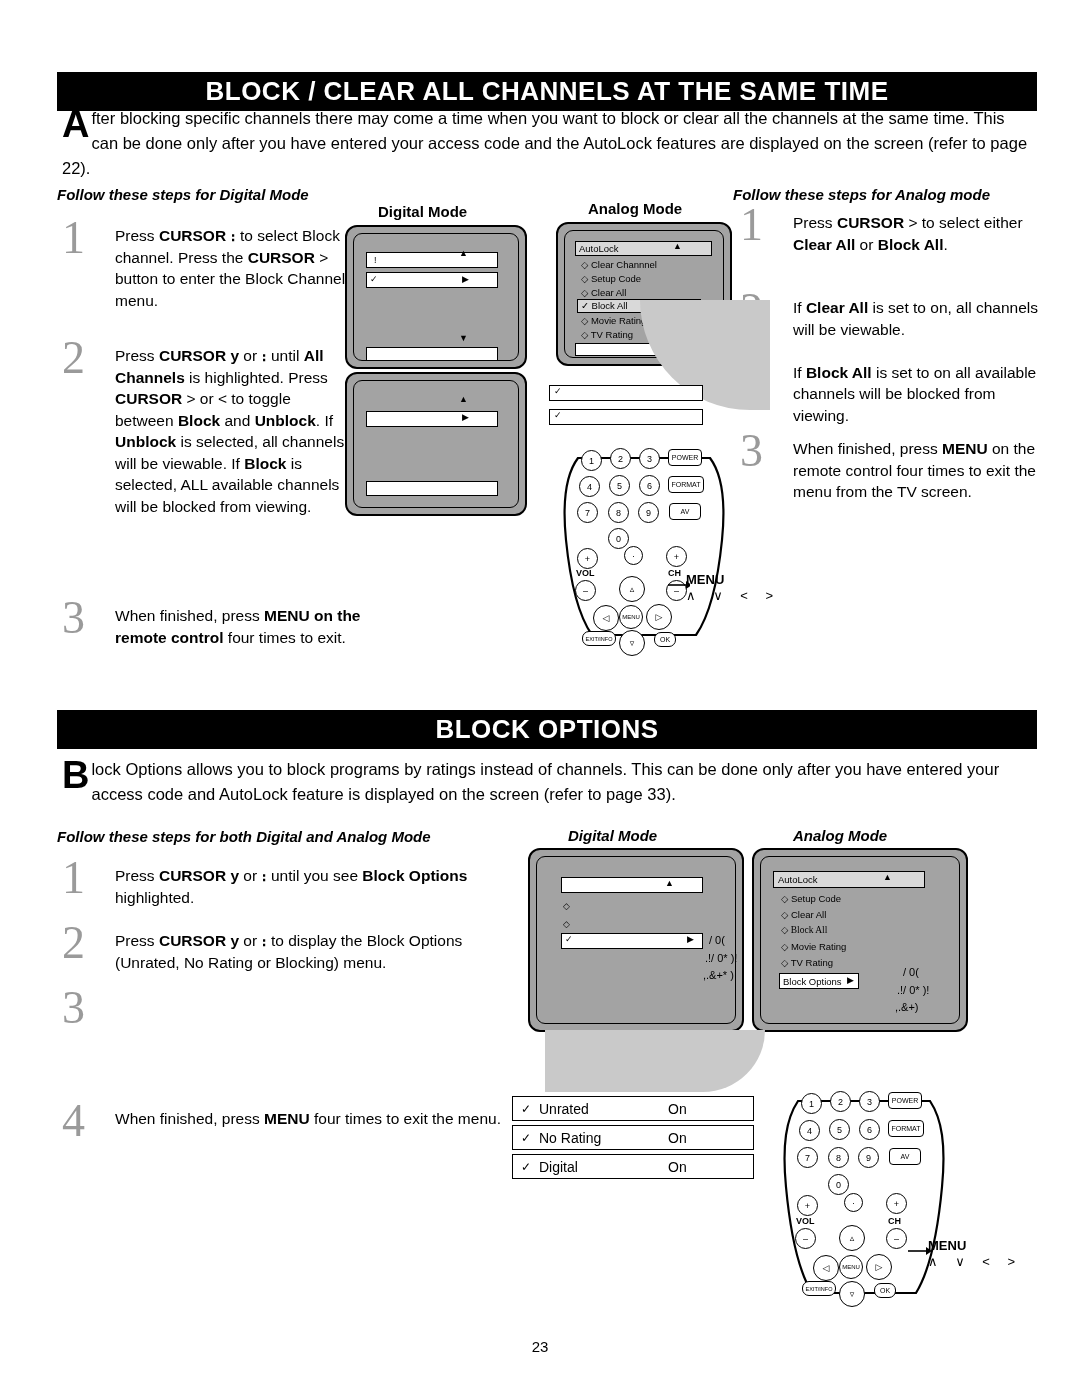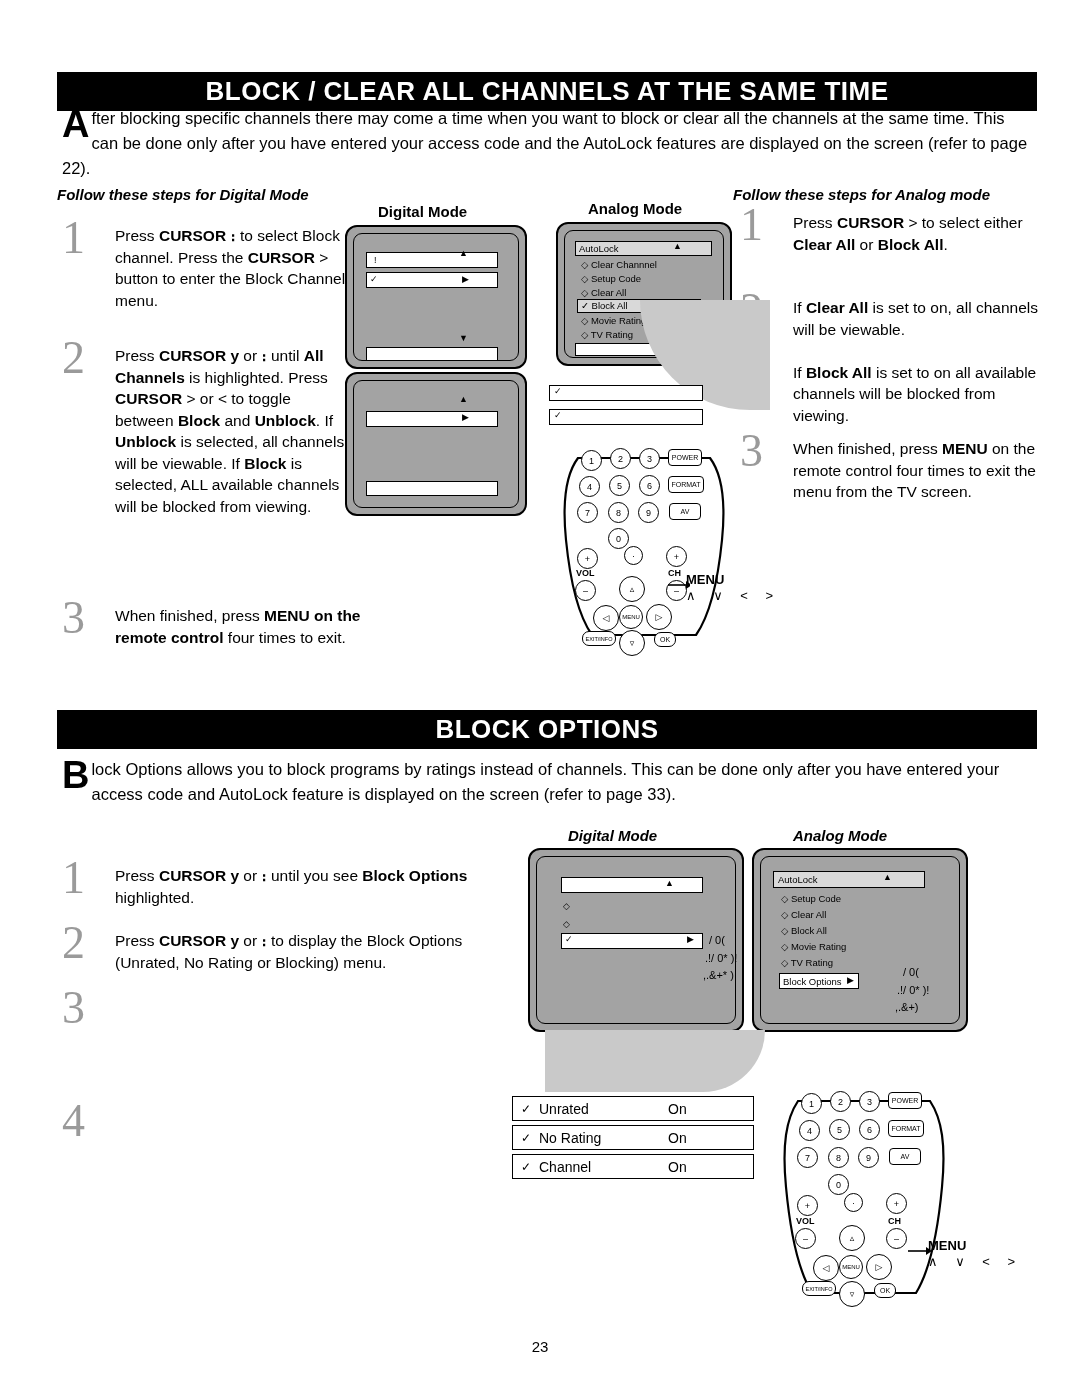--- a/index.html
+++ b/index.html
@@ -287,36 +287,38 @@
     <line x1="0" y1="7" x2="18" y2="7" stroke="#000" stroke-width="1.6"></line>
     <polygon points="18,3 24,7 18,11" fill="#000"></polygon>
   </svg>
 
   <div class="header-bar" id="hdr2">BLOCK OPTIONS</div>
 
   <div class="intro" id="intro2">
     <span class="dropcap">B</span><span>lock Options allows you to block programs by ratings instead of channels.   This can be done only after you have entered your access code and AutoLock feature is displayed on the screen (refer to page 33).</span>
   </div>
 
+  <div class="subhead" id="sub-bottom">Follow these steps for both Digital and Analog Mode</div>
   <div class="modelabel it" id="m-dig2">Digital Mode</div>
   <div class="modelabel it" id="m-ana2">Analog Mode</div>
 
   <div class="step" id="s3-1">
     <div class="num">1</div>
     <div class="txt">Press <b>CURSOR</b> <b>у</b>  or <b>։</b>  until you see <b>Block Options</b> highlighted.</div>
   </div>
   <div class="step" id="s3-2">
     <div class="num">2</div>
     <div class="txt">Press <b>CURSOR</b> <b>у</b>  or <b>։</b> to display the Block Options (Unrated, No Rating or Blocking) menu.</div>
   </div>
   <div class="step" id="s3-3">
     <div class="num">3</div>
   </div>
   <div class="step" id="s3-4">
     <div class="num">4</div>
+    <div class="txt">When finished, press <b>MENU</b> four times to exit the menu.</div>
   </div>
 
   <div class="tvbox" id="dig-box-3" style="left:528px; top:848px; width:212px; height:180px;">
     <div class="tvbox-inner">
       <div class="emptybar" style="left:24px; top:20px; width:140px; height:14px;"></div>
       <div class="tinytri" style="left:128px; top:22px;">▲</div>
       <div class="tinytri" style="left:26px; top:45px;">◇</div>
       <div class="tinytri" style="left:26px; top:63px;">◇</div>
       <div class="emptybar" style="left:24px; top:76px; width:140px; height:14px;"></div>
       <div class="tinytri" style="left:28px; top:78px;">✓</div>
@@ -328,21 +330,21 @@
   </div>
 
   <div class="tvbox" id="ana-box-2" style="left:752px; top:848px; width:212px; height:180px;">
     <div class="tvbox-inner">
       <div class="barfill" style="left:12px; top:14px; width:150px; height:15px;"></div>
       <div class="menurow" style="left:17px; top:17px;">AutoLock</div>
       <div class="tinytri" style="left:122px; top:16px;">▲</div>
 
       <div class="menurow" style="left:20px; top:36px;"><span>◇</span> <span>Setup Code</span></div>
       <div class="menurow" style="left:20px; top:52px;"><span>◇</span> <span>Clear All</span></div>
-      <div class="menurow" style="left:20px; top:68px;"><span>◇</span> <span>Block All</span></div>
+      <div class="menurow" style="left:20px; top:68px;font-family:Liberation Serif, serif;"><span>◇</span> <span>Block All</span></div>
       <div class="menurow" style="left:20px; top:84px;"><span>◇</span> <span>Movie Rating</span></div>
       <div class="menurow" style="left:20px; top:100px;"><span>◇</span> <span>TV Rating</span></div>
 
       <div class="emptybar" style="left:18px; top:116px; width:78px; height:14px;"></div>
       <div class="menurow" style="left:22px; top:119px;">Block Options</div>
       <div class="tinytri" style="left:86px; top:119px;">▶</div>
 
       <div class="menurow" style="left:142px; top:110px; font-size:11px;">/   0(</div>
       <div class="menurow" style="left:136px; top:128px; font-size:11px;">.!/  0*   )!</div>
       <div class="menurow" style="left:134px; top:145px; font-size:11px;">,.&amp;+)</div>
@@ -356,21 +358,21 @@
     <span>Unrated</span>
     <span class="onv">On</span>
   </div>
   <div class="optrow" style="left:512px; top:1125px; width:240px; height:23px;">
     <span class="chk">✓</span>
     <span>No Rating</span>
     <span class="onv">On</span>
   </div>
   <div class="optrow" style="left:512px; top:1154px; width:240px; height:23px;">
     <span class="chk">✓</span>
-    <span>Channel</span>
+    <span>Digital</span>
     <span class="onv">On</span>
   </div>
 
   <div class="remote" id="remote2" style="left:766px; top:1075px; width:190px; height:230px;">
     <svg width="190" height="230" viewBox="0 0 190 230">
       <path d="M32 26 C20 44, 16 70, 20 112 C24 155, 32 195, 46 218 L150 218 C164 195, 172 155, 176 112 C180 70, 176 44, 164 26 Z" fill="#ffffff" stroke="#000" stroke-width="2.2"></path>
     </svg>
     <div class="rbtn" style="left:35px; top:18px; width:19px; height:19px;">1</div>
     <div class="rbtn" style="left:64px; top:16px; width:19px; height:19px;">2</div>
     <div class="rbtn" style="left:93px; top:16px; width:19px; height:19px;">3</div>

